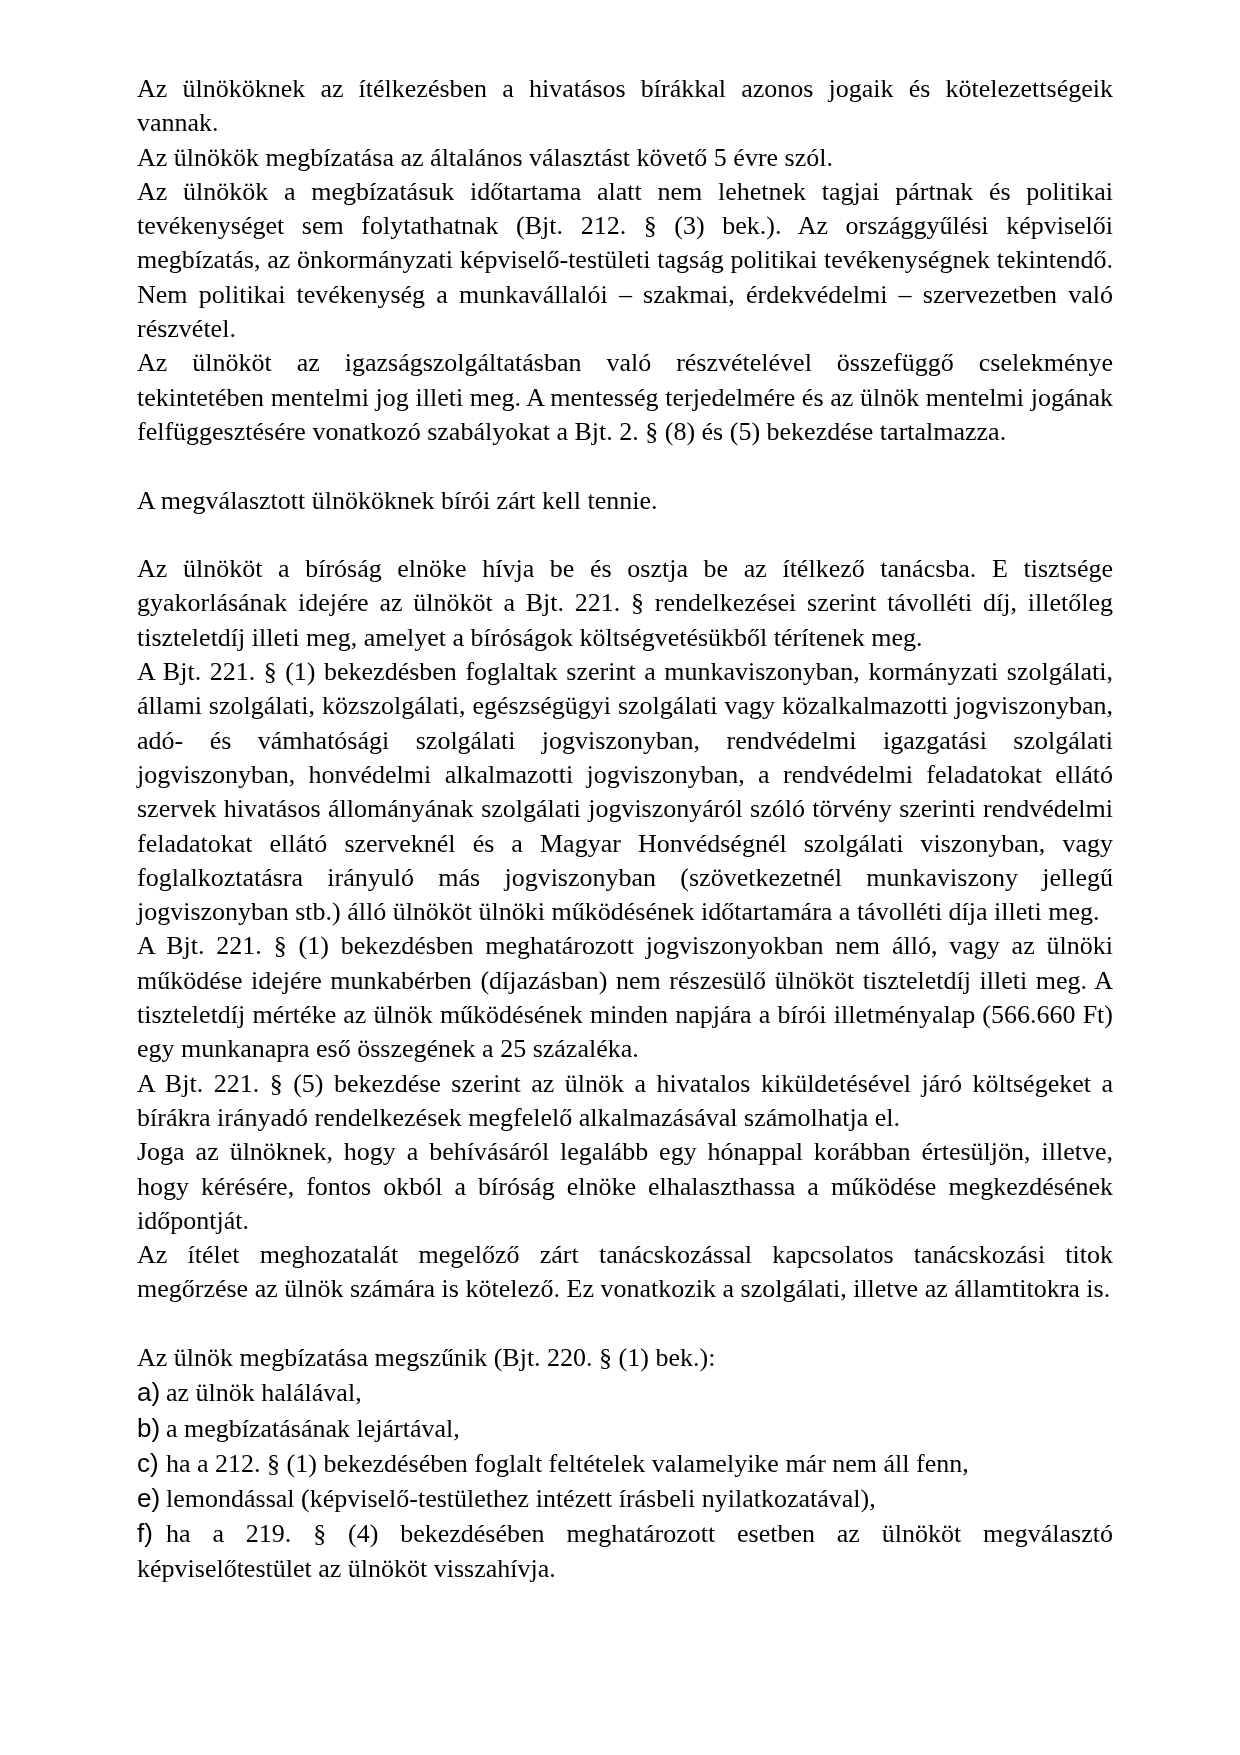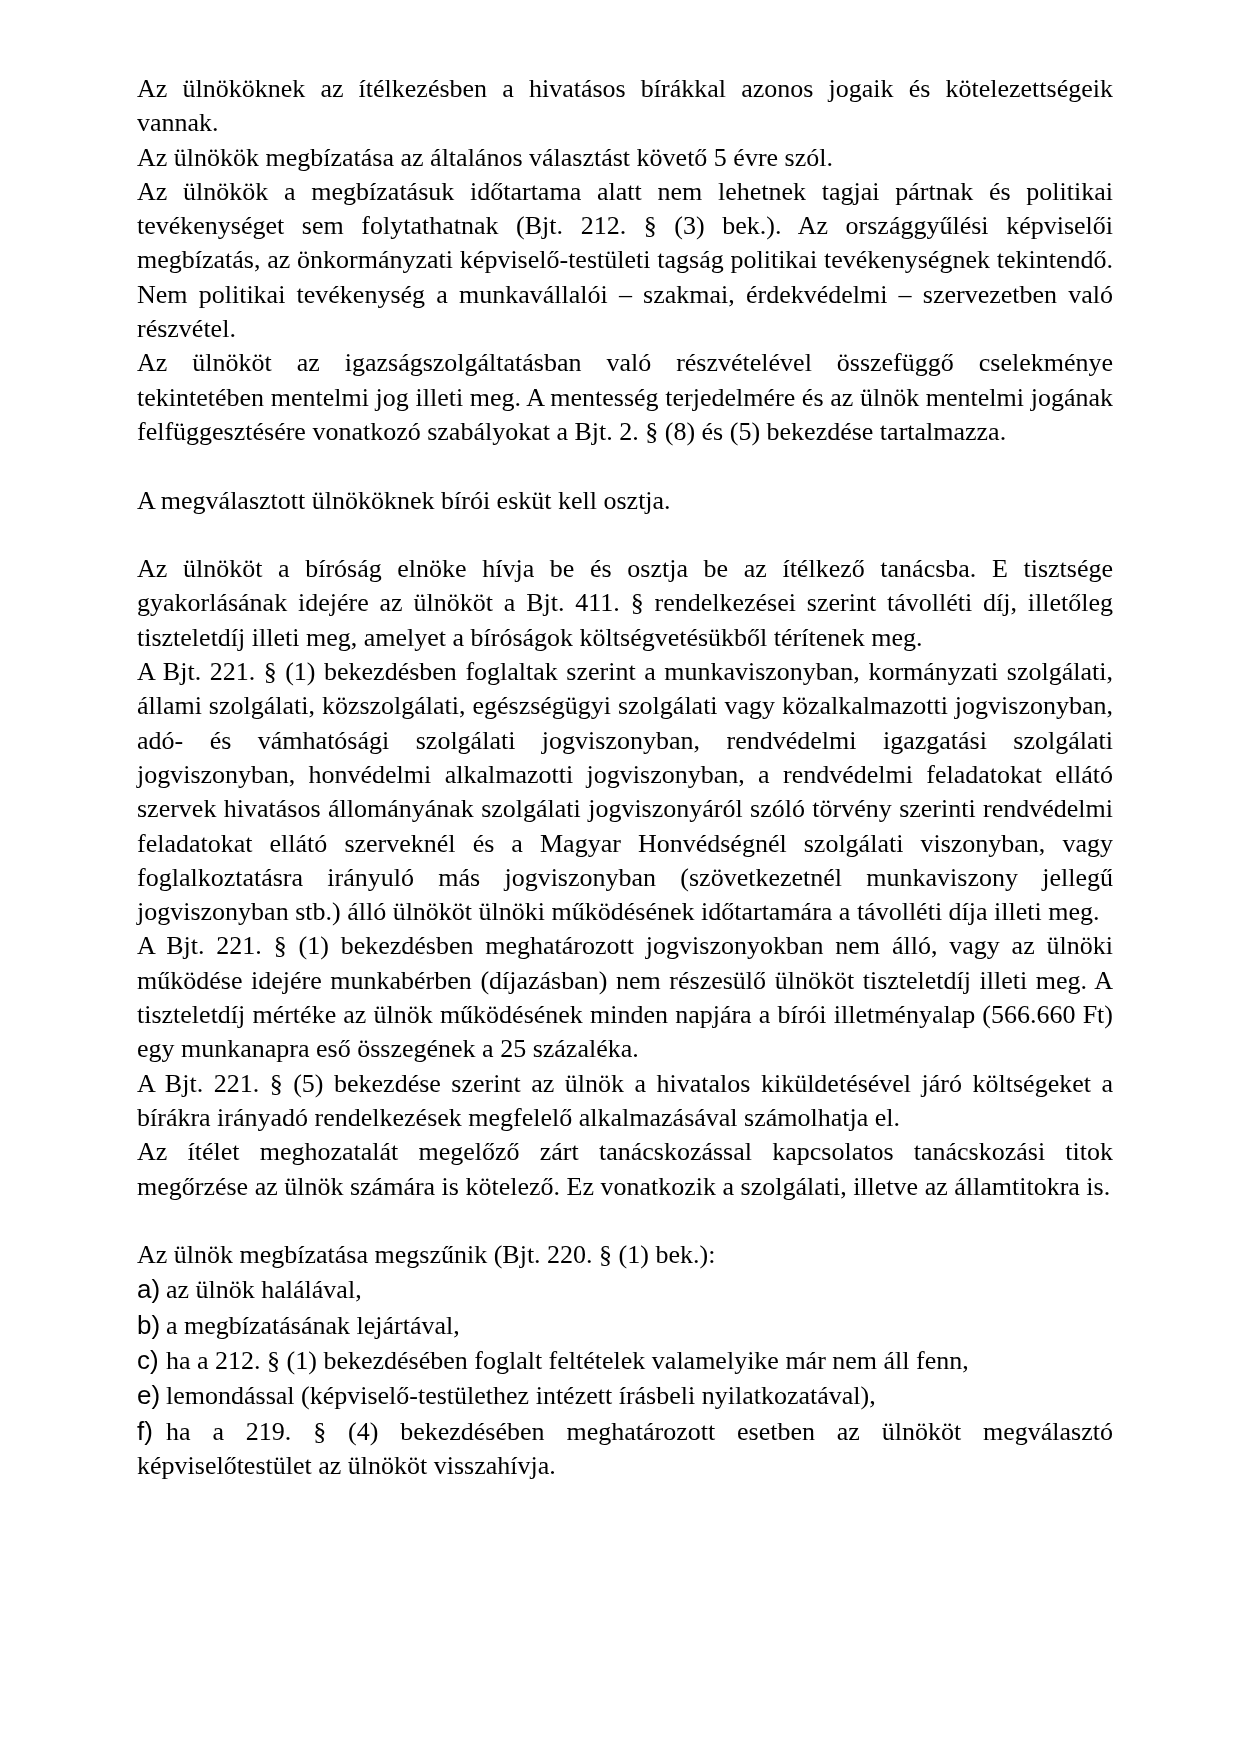--- a/index.html
+++ b/index.html
@@ -43,28 +43,29 @@
 
 <div class="page">
 
   <p class="para">Az ülnököknek az ítélkezésben a hivatásos bírákkal azonos jogaik és kötelezettségeik vannak.</p>
   <p class="para">Az ülnökök megbízatása az általános választást követő 5 évre szól.</p>
   <p class="para">Az ülnökök a megbízatásuk időtartama alatt nem lehetnek tagjai pártnak és politikai tevékenységet sem folytathatnak (Bjt. 212. § (3) bek.). Az országgyűlési képviselői megbízatás, az önkormányzati képviselő-testületi tagság politikai tevékenységnek tekintendő. Nem politikai tevékenység a munkavállalói – szakmai, érdekvédelmi – szervezetben való részvétel.</p>
   <p class="para">Az ülnököt az igazságszolgáltatásban való részvételével összefüggő cselekménye tekintetében mentelmi jog illeti meg. A mentesség terjedelmére és az ülnök mentelmi jogának felfüggesztésére vonatkozó szabályokat a Bjt. 2. § (8) és (5) bekezdése tartalmazza.</p>
 
   <div class="blank-line"></div>
 
-  <p class="para">A megválasztott ülnököknek bírói esküt kell osztja.</p>
+  <p class="para">A megválasztott ülnököknek bírói zárt kell tennie.</p>
 
   <div class="blank-line"></div>
 
-  <p class="para">Az ülnököt a bíróság elnöke hívja be és osztja be az ítélkező tanácsba. E tisztsége gyakorlásának idejére az ülnököt a Bjt. 411. § rendelkezései szerint távolléti díj, illetőleg tiszteletdíj illeti meg, amelyet a bíróságok költségvetésükből térítenek meg.</p>
+  <p class="para">Az ülnököt a bíróság elnöke hívja be és osztja be az ítélkező tanácsba. E tisztsége gyakorlásának idejére az ülnököt a Bjt. 221. § rendelkezései szerint távolléti díj, illetőleg tiszteletdíj illeti meg, amelyet a bíróságok költségvetésükből térítenek meg.</p>
   <p class="para">A Bjt. 221. § (1) bekezdésben foglaltak szerint a munkaviszonyban, kormányzati szolgálati, állami szolgálati, közszolgálati, egészségügyi szolgálati vagy közalkalmazotti jogviszonyban, adó- és vámhatósági szolgálati jogviszonyban, rendvédelmi igazgatási szolgálati jogviszonyban, honvédelmi alkalmazotti jogviszonyban, a rendvédelmi feladatokat ellátó szervek hivatásos állományának szolgálati jogviszonyáról szóló törvény szerinti rendvédelmi feladatokat ellátó szerveknél és a Magyar Honvédségnél szolgálati viszonyban, vagy foglalkoztatásra irányuló más jogviszonyban (szövetkezetnél munkaviszony jellegű jogviszonyban stb.) álló ülnököt ülnöki működésének időtartamára a távolléti díja illeti meg.</p>
   <p class="para">A Bjt. 221. § (1) bekezdésben meghatározott jogviszonyokban nem álló, vagy az ülnöki működése idejére munkabérben (díjazásban) nem részesülő ülnököt tiszteletdíj illeti meg. A tiszteletdíj mértéke az ülnök működésének minden napjára a bírói illetményalap (566.660 Ft) egy munkanapra eső összegének a 25 százaléka.</p>
   <p class="para">A Bjt. 221. § (5) bekezdése szerint az ülnök a hivatalos kiküldetésével járó költségeket a bírákra irányadó rendelkezések megfelelő alkalmazásával számolhatja el.</p>
+  <p class="para">Joga az ülnöknek, hogy a behívásáról legalább egy hónappal korábban értesüljön, illetve, hogy kérésére, fontos okból a bíróság elnöke elhalaszthassa a működése megkezdésének időpontját.</p>
   <p class="para">Az ítélet meghozatalát megelőző zárt tanácskozással kapcsolatos tanácskozási titok megőrzése az ülnök számára is kötelező. Ez vonatkozik a szolgálati, illetve az államtitokra is.</p>
 
   <div class="blank-line"></div>
 
   <p class="para">Az ülnök megbízatása megszűnik (Bjt. 220. § (1) bek.):</p>
 
   <div class="list-item"><span class="list-marker">a)</span><span>az ülnök halálával,</span></div>
   <div class="list-item"><span class="list-marker">b)</span><span>a megbízatásának lejártával,</span></div>
   <div class="list-item"><span class="list-marker">c)</span><span>ha a 212. § (1) bekezdésében foglalt feltételek valamelyike már nem áll fenn,</span></div>
   <div class="list-item"><span class="list-marker">e)</span><span>lemondással (képviselő-testülethez intézett írásbeli nyilatkozatával),</span></div>

